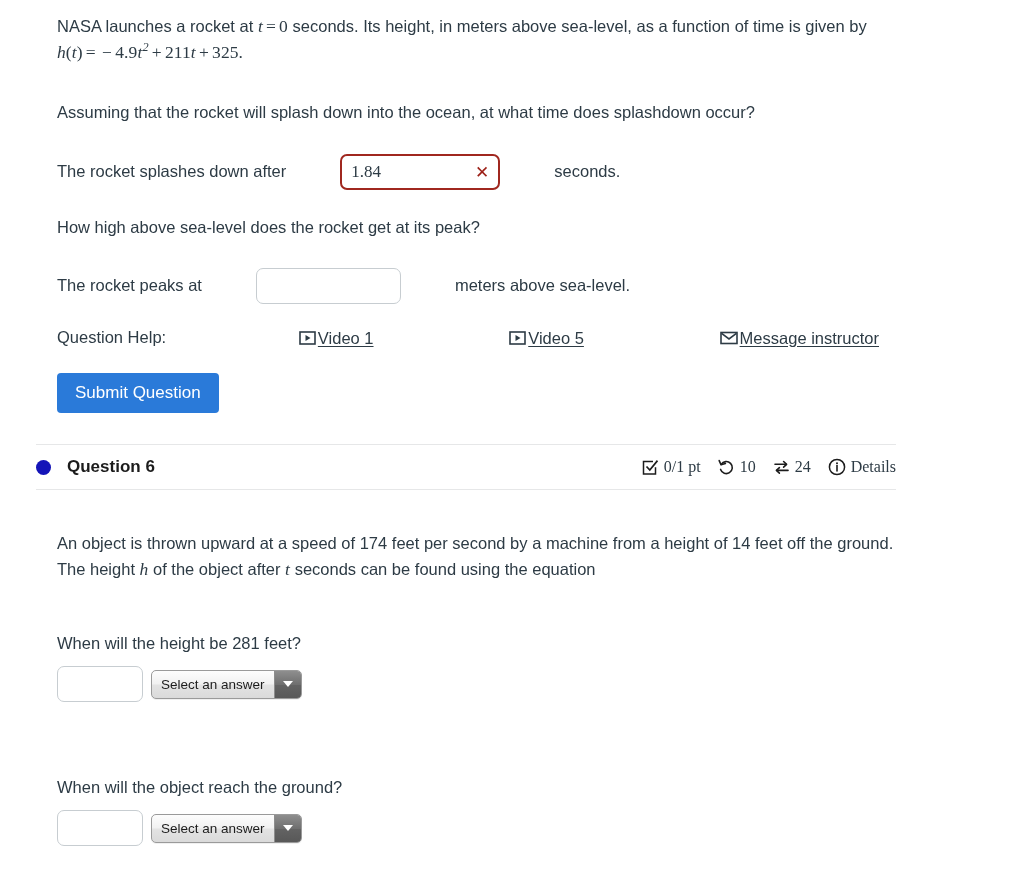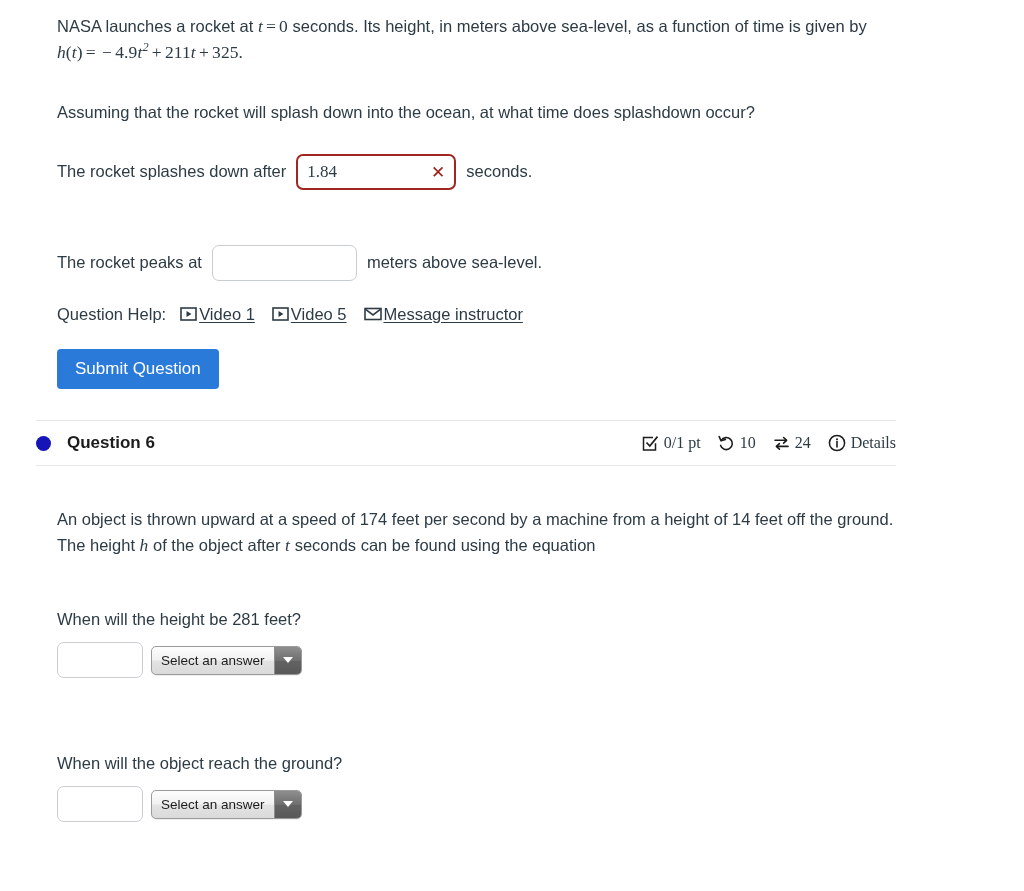--- a/index.html
+++ b/index.html
@@ -43,20 +43,21 @@
     max-width: 935px;
   }
   .gap-a { height: 35px; }
   .gap-b { height: 29px; }
   .gap-c { height: 26px; }
 
   .inline-row {
     display: flex;
     align-items: center;
     flex-wrap: nowrap;
+    gap: 44px;
   }
   .inline-row .lbl { white-space: nowrap; }
 
   
   .ans-wrap {
     position: relative;
     display: inline-block;
     margin: 0 10px;
   }
   input.ans {
@@ -89,20 +90,21 @@
     font-family: "DejaVu Sans", sans-serif;
     pointer-events: none;
   }
 
   
   .help-row {
     display: flex;
     align-items: center;
     gap: 0;
     font-size: 16.5px;
+    justify-content: space-between;
   }
   .help-label { margin-right: 14px; }
   .help-link {
     display: inline-flex;
     align-items: center;
     text-decoration: none;
     color: #2d3b45;
     margin-right: 17px;
   }
   .help-link .txt {
@@ -237,20 +239,21 @@
       <span class="lbl">The rocket splashes down after</span>
       <span class="ans-wrap">
         <input class="ans wrong" type="text" value="1.84" style="">
         <span class="x-mark">✕</span>
       </span>
       <span class="lbl">seconds.</span>
     </div>
 
     <div class="gap-c"></div>
 
+    <p class="para q-text">How high above sea-level does the rocket get at its peak?</p>
 
     <div class="gap-b"></div>
 
     <div class="inline-row q-text">
       <span class="lbl">The rocket peaks at</span>
       <span class="ans-wrap">
         <input class="ans" type="text" value="" style="">
       </span>
       <span class="lbl">meters above sea-level.</span>
     </div>

